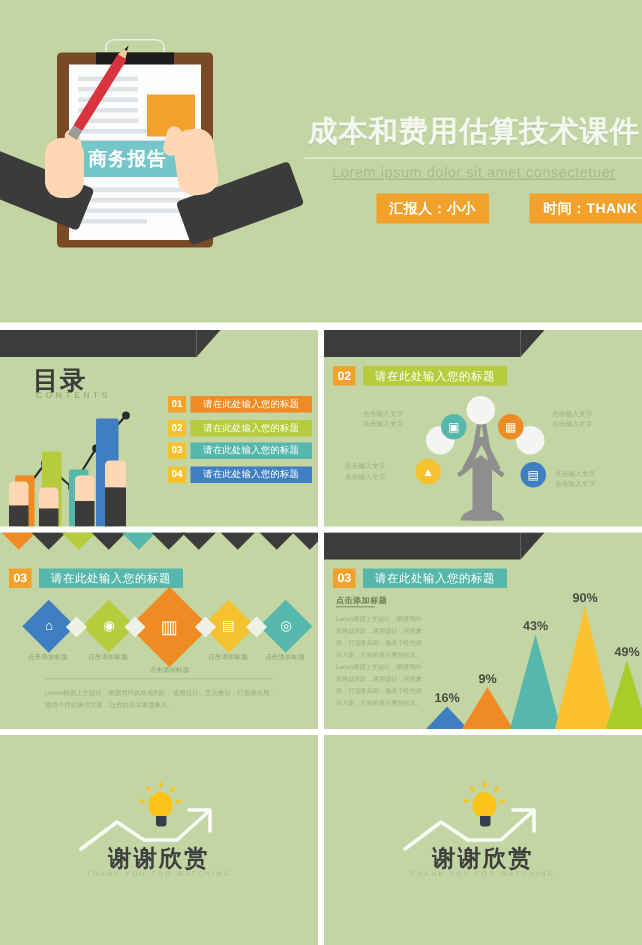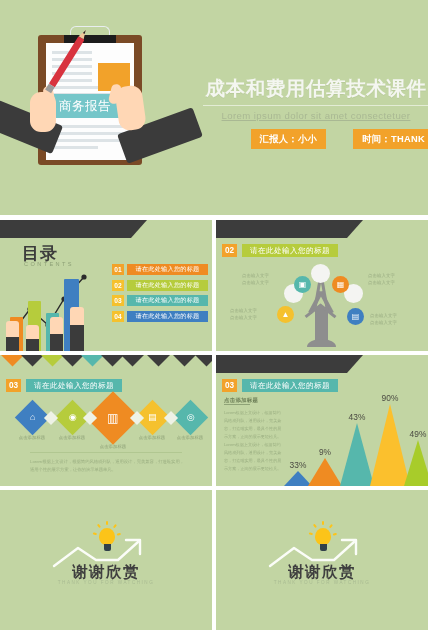--- a/index.html
+++ b/index.html
@@ -19,21 +19,21 @@
 
   .clipboard { position: absolute; left: 38px; top: 30px; width: 104px; height: 135px; }
   .cb-board { position: absolute; left: 0; top: 5px; width: 104px; height: 130px; background: #7a4a26; border-radius: 3px; }
   .cb-paper { position: absolute; left: 8px; top: 13px; width: 88px; height: 117px; background: #fdfdfd; }
   .cb-clip-top { position: absolute; left: 26px; top: 5px; width: 52px; height: 10px; background: #1c1c1c; }
   .cb-clip-wire { position: absolute; left: 32px; top: -4px; width: 40px; height: 11px;
       border: 1.6px solid #e9eef0; border-bottom: none; border-radius: 6px 6px 0 0; }
   .cb-line { position: absolute; height: 3px; background: #dde3e6; }
   .cb-orange { position: absolute; left: 52px; top: 20px; width: 32px; height: 28px; background: #f2a22a; }
   .cb-band { position: absolute; left: 8px; top: 64px; width: 78px; height: 24px; background: #75c6c9; }
-  .cb-band span { display: block; color: #fff; font-size: 12.5px; font-weight: normal; line-height: 24px; text-align: center; letter-spacing: .5px; }
+  .cb-band span { display: block; color: #fff; font-size: 12.5px; font-weight: bold; line-height: 24px; text-align: center; letter-spacing: .5px; }
   .hand { position: absolute; background: #ffd7b5; }
   .sleeve { position: absolute; background: #3b3b3b; }
   .pencil { position: absolute; left: 78px; top: 38px; width: 7px; height: 56px; background: #d8333f; transform: rotate(32deg); transform-origin: 50% 0;
       border-radius: 1px; }
   .pencil-tip { position: absolute; left: 0; top: -9px; width: 0; height: 0; border-left: 3.5px solid transparent; border-right: 3.5px solid transparent; border-bottom: 9px solid #f0c79a; }
   .pencil-lead { position: absolute; left: 2.1px; top: -9px; width: 0; height: 0; border-left: 1.4px solid transparent; border-right: 1.4px solid transparent; border-bottom: 4px solid #222; }
   .pencil-eraser { position: absolute; left: 0; top: 56px; width: 7px; height: 7px; background: #9b9b9b; }
 
   .hero-text { position: absolute; left: 198px; top: 78px; width: 236px; text-align: center; }
   .hero-title { color: #f4f6f0; font-size: 19.5px; font-weight: bold; letter-spacing: .6px; line-height: 1.1; text-shadow: 0 1px 0 rgba(0,0,0,.05); }
@@ -99,21 +99,21 @@
   .dm-rule { position: absolute; left: 30px; top: 97px; width: 152px; height: 1px; background: #b1c791; }
   .dm-body { position: absolute; left: 30px; top: 103px; width: 156px; color: #9aae81; font-size: 4.3px; line-height: 1.85; }
 
   
   #s-chart { left: 216px; top: 355px; width: 212px; height: 131px; }
   .ch-head { position: absolute; left: 8px; top: 42px; color: #6d7f57; font-size: 5.4px; font-weight: bold; letter-spacing: .3px; }
   .ch-head-u { position: absolute; left: 8px; top: 49px; width: 26px; height: .8px; background: #8fa377; }
   .ch-body { position: absolute; left: 8px; top: 54px; width: 58px; color: #9aae81; font-size: 4.1px; line-height: 1.95; }
   .ch-plot { position: absolute; left: 68px; bottom: 0; width: 144px; height: 92px; }
   .tri { position: absolute; bottom: 0; width: 0; height: 0; }
-  .tri-v { position: absolute; color: #4b4b43; font-size: 8.4px; font-weight: normal; text-align: center; }
+  .tri-v { position: absolute; color: #4b4b43; font-size: 8.4px; font-weight: bold; text-align: center; }
 
   
   .s-thanks { top: 490px; width: 212px; height: 140px; }
   #s-thanks-1 { left: 0; }
   #s-thanks-2 { left: 216px; }
   .tk-wrap { position: absolute; left: 0; top: 0; width: 212px; height: 140px; }
   .tk-arrow { position: absolute; left: 52px; top: 44px; width: 110px; height: 34px; }
   .bulb { position: absolute; left: 96px; top: 34px; width: 22px; height: 30px; }
   .bulb-glass { position: absolute; left: 3px; top: 4px; width: 16px; height: 17px; background: #fcc419; border-radius: 50% 50% 45% 45%; }
   .bulb-base { position: absolute; left: 7.5px; top: 20px; width: 7px; height: 7px; background: #31404a; border-radius: 0 0 2px 2px; }
@@ -334,21 +334,21 @@
       <div class="snum">03</div>
       <div class="sbar teal">请在此处输入您的标题</div>
     </div>
 
     <div class="ch-head">点击添加标题</div>
     <div class="ch-head-u"></div>
     <div class="ch-body">Lorem根据上文设计，根据简约风格成列队，通用设计，完美兼容，打造唯实用，最具个性的展示方案，正向的展示更轻松凡。Lorem根据上文设计，根据简约风格成列队，通用设计，完美兼容，打造唯实用，最具个性的展示方案，正向的展示更轻松凡。</div>
 
     <div class="ch-plot">
       <div class="tri" style="left:0px;border-left:14px solid transparent;border-right:14px solid transparent;border-bottom:15px solid #3f7fc1;"></div>
-      <div class="tri-v" style="left:0px;bottom:16px;width:28px;">33%</div>
+      <div class="tri-v" style="left:0px;bottom:16px;width:28px;">16%</div>
 
       <div class="tri" style="left:24px;border-left:17px solid transparent;border-right:17px solid transparent;border-bottom:28px solid #ef8b22;"></div>
       <div class="tri-v" style="left:24px;bottom:29px;width:34px;">9%</div>
 
       <div class="tri" style="left:56px;border-left:17px solid transparent;border-right:17px solid transparent;border-bottom:63px solid #56b7ac;"></div>
       <div class="tri-v" style="left:56px;bottom:64px;width:34px;">43%</div>
 
       <div class="tri" style="left:86px;border-left:20px solid transparent;border-right:20px solid transparent;border-bottom:82px solid #fbc02d;"></div>
       <div class="tri-v" style="left:86px;bottom:83px;width:40px;">90%</div>
 

